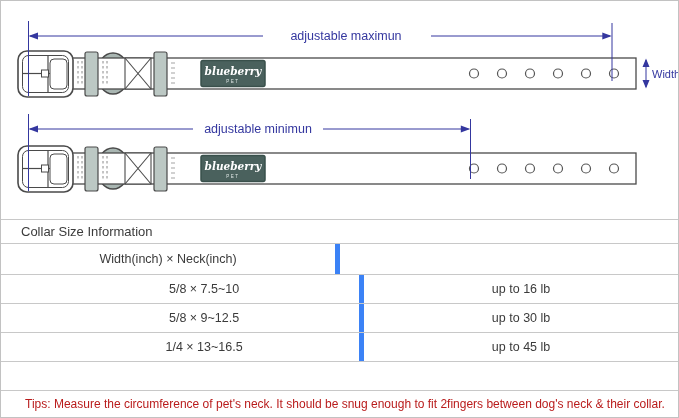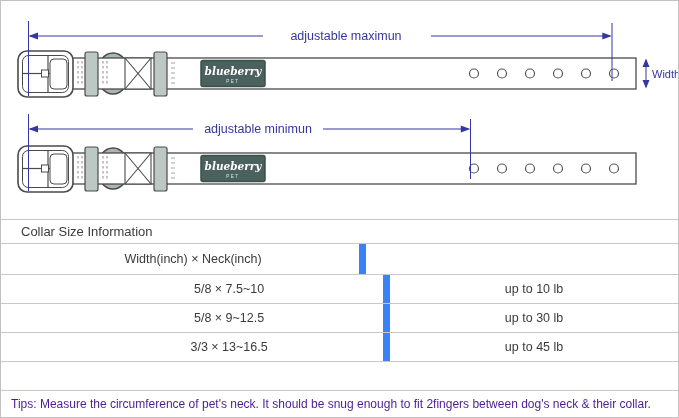--- a/index.html
+++ b/index.html
@@ -25,28 +25,28 @@
   .t-row {
     display: flex;
     border-top: 1px solid #c8c8c8;
   }
   .t-head { height: 31px; }
   .t-data { height: 29px; padding-left: 48px; }
   .t-cell {
     display: flex; align-items: center; justify-content: center;
     font-size: 12.5px; color: #3b3b3b;
   }
-  .t-cell.c1 { width: 50.1%; border-right: 7px solid #3b82f6; margin-left: 26px; }
+  .t-cell.c1 { width: 50.1%; border-right: 5px solid #3b82f6; }
   .t-cell.c2 { flex: 1; }
   .t-tips {
     height: 27px;
     border-top: 1px solid #c8c8c8;
     display: flex; align-items: center;
-    padding-left: 10px;
-    font-size: 12px; color: #4c1d95;
+    padding-left: 24px;
+    font-size: 12px; color: #b91c1c;
     white-space: nowrap;
   }
 </style>
 </head>
 <body>
 
 <div class="wrap">
 
   <div class="diagram">
     <svg viewBox="0 0 677 218" width="677" height="218" xmlns="http://www.w3.org/2000/svg">
@@ -142,28 +142,28 @@
 
   <div>
     <div class="t-title">Collar Size Information</div>
 
     <div class="t-row t-head">
       <div class="t-cell c1">Width(inch)  ×  Neck(inch)</div>
     </div>
 
     <div class="t-row t-data">
       <div class="t-cell c1">5/8 × 7.5~10</div>
-      <div class="t-cell c2">up to 10 lb</div>
+      <div class="t-cell c2">up to 16 lb</div>
     </div>
     <div class="t-row t-data">
       <div class="t-cell c1">5/8 × 9~12.5</div>
       <div class="t-cell c2">up to 30 lb</div>
     </div>
     <div class="t-row t-data">
-      <div class="t-cell c1">3/3 × 13~16.5</div>
+      <div class="t-cell c1">1/4 × 13~16.5</div>
       <div class="t-cell c2">up to 45 lb</div>
     </div>
     <div class="t-row t-data">
     </div>
 
     <div class="t-tips">Tips: Measure the circumference of pet's neck. It should be snug enough to fit 2fingers between dog's neck &amp; their collar.</div>
   </div>
 
 </div>
 

